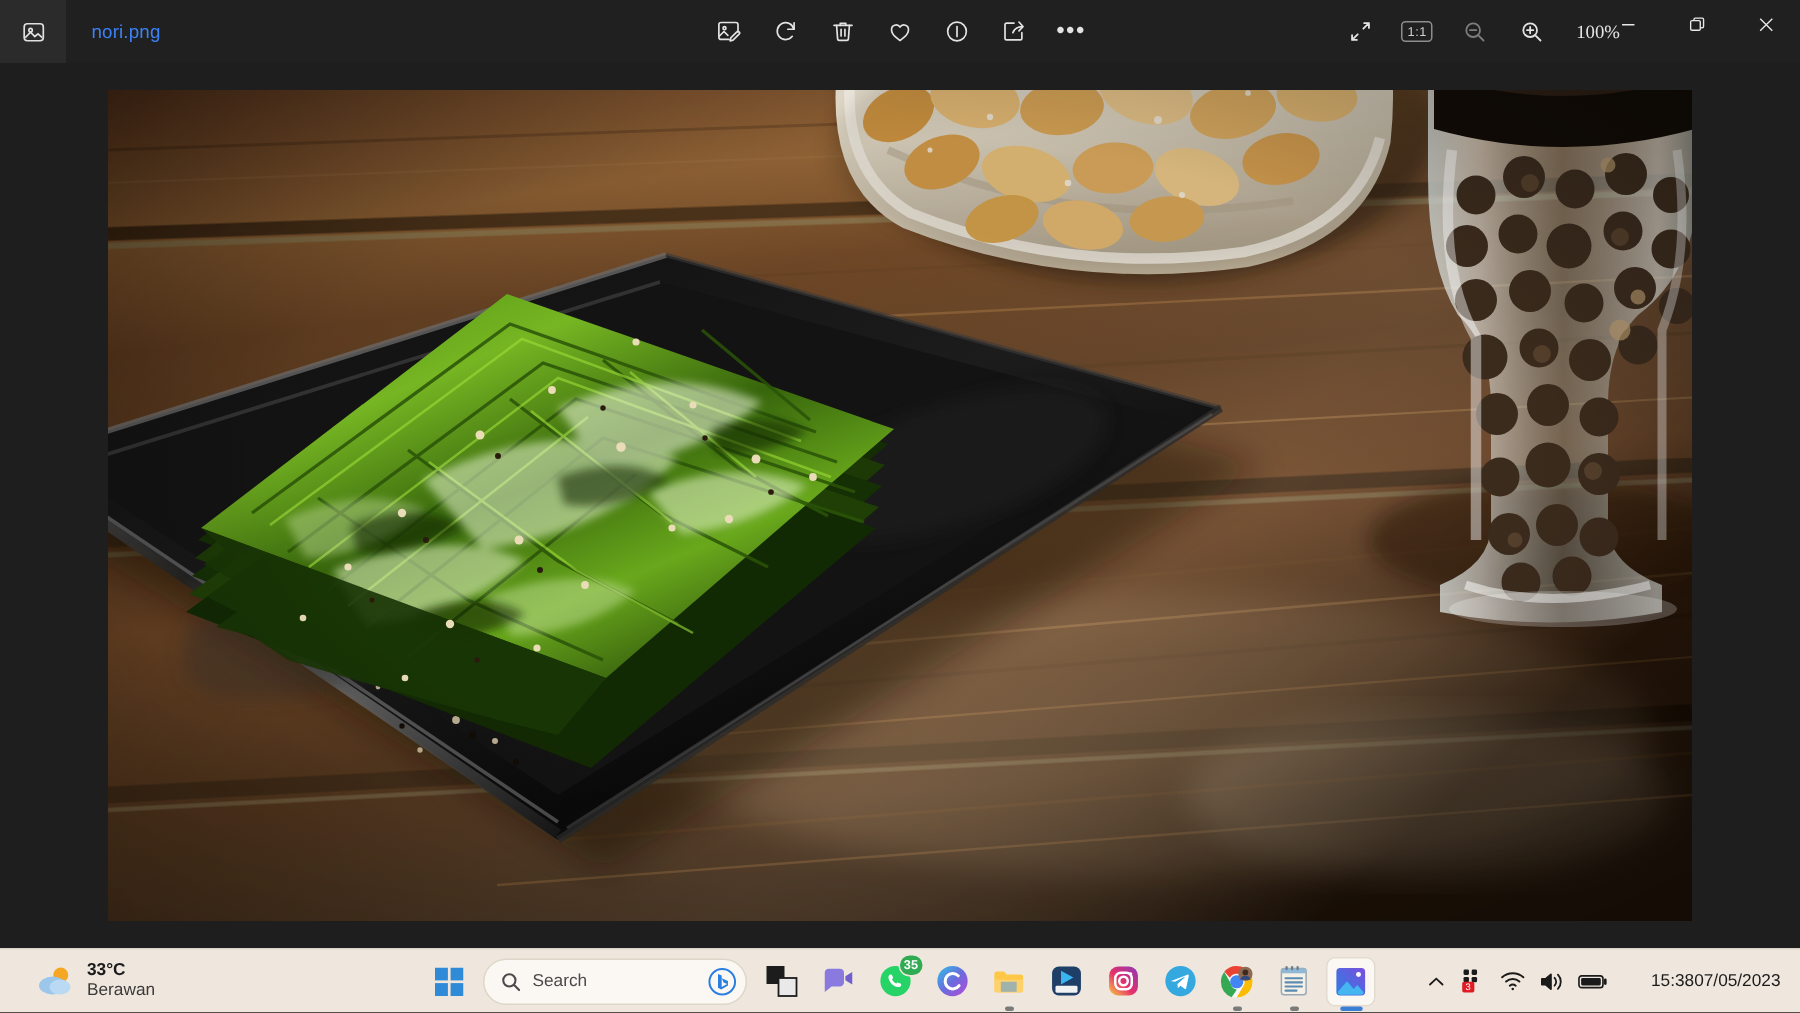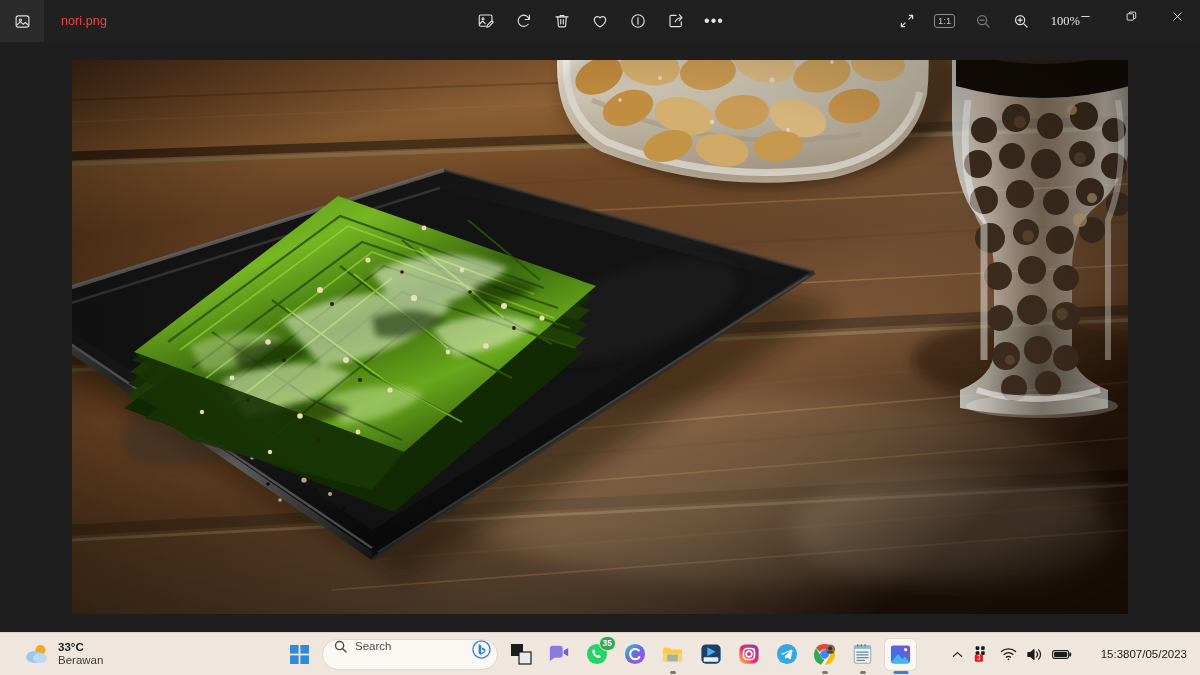--- a/index.html
+++ b/index.html
@@ -22,21 +22,21 @@
     position:absolute; left:0; top:0; width:1200px; height:42px;
     background:#202020;
     display:flex; align-items:center;
   }
   #app-chip{
     width:44px; height:42px; background:#2b2b2b;
     display:flex; align-items:center; justify-content:center;
   }
   #app-chip svg{ width:17px; height:17px; }
   #file-title{
-    margin-left:17px; color:#ef4444; font-size:12.5px; letter-spacing:.1px;
+    margin-left:17px; color:#3b82f6; font-size:12.5px; letter-spacing:.1px;
   }
 
   
   #center-tools{
     position:absolute; left:0; top:0; width:1200px; height:42px;
     display:flex; align-items:center; justify-content:center; gap:2px;
     pointer-events:none;
   }
   #center-tools > *{ pointer-events:auto; }
   .tbtn{
@@ -113,21 +113,21 @@
   .badge{
     position:absolute; top:-3px; right:-4px; min-width:15px; height:15px;
     border-radius:8px; background:#2fab51; color:#fff; font-size:8.5px;
     display:flex; align-items:center; justify-content:center; padding:0 3px;
     border:1.5px solid #efe7dd; font-weight:700;text-align:right;
   }
 
   
   #search-pill{
     height:31px; min-width:176px; border-radius:16px; background:#fbf8f4;
-    border:1px solid #dfd6ca; display:flex; gap:8px;
+    border:1px solid #dfd6ca; display:flex; align-items:center; gap:8px;
     padding:0 6px 0 11px; cursor:text;
   }
   #search-pill .sph{ font-size:11.5px; color:#4a4a4a; flex:1; }
 
   #tray{
     position:absolute; right:0; display:flex; align-items:center; gap:9px;
     padding-right:13px; height:43px;
   }
   #tray .tic{ display:flex; align-items:center; justify-content:center; cursor:default; position:relative;}
   #clock{ display:flex; align-items:flex-end; line-height:14px; margin-left:20px; cursor:default;}

